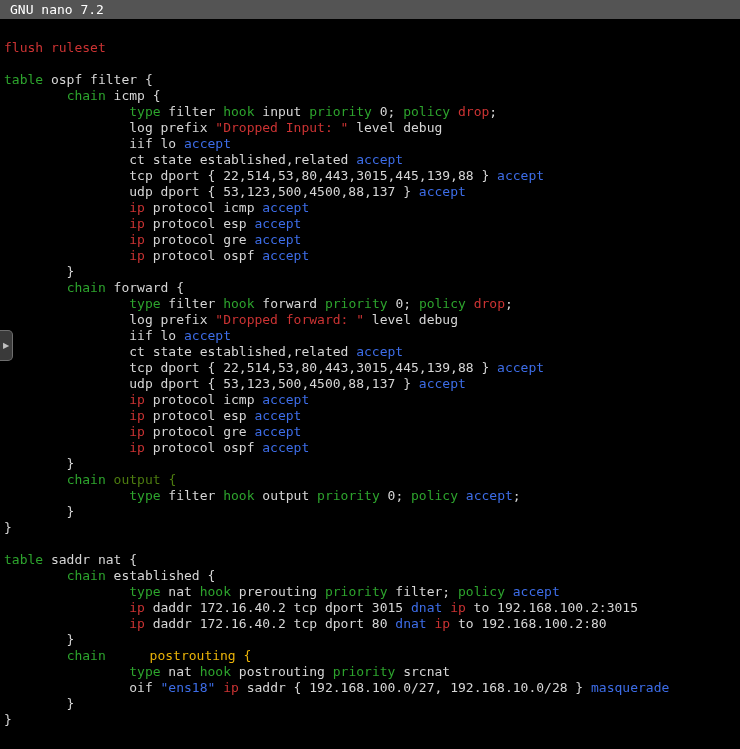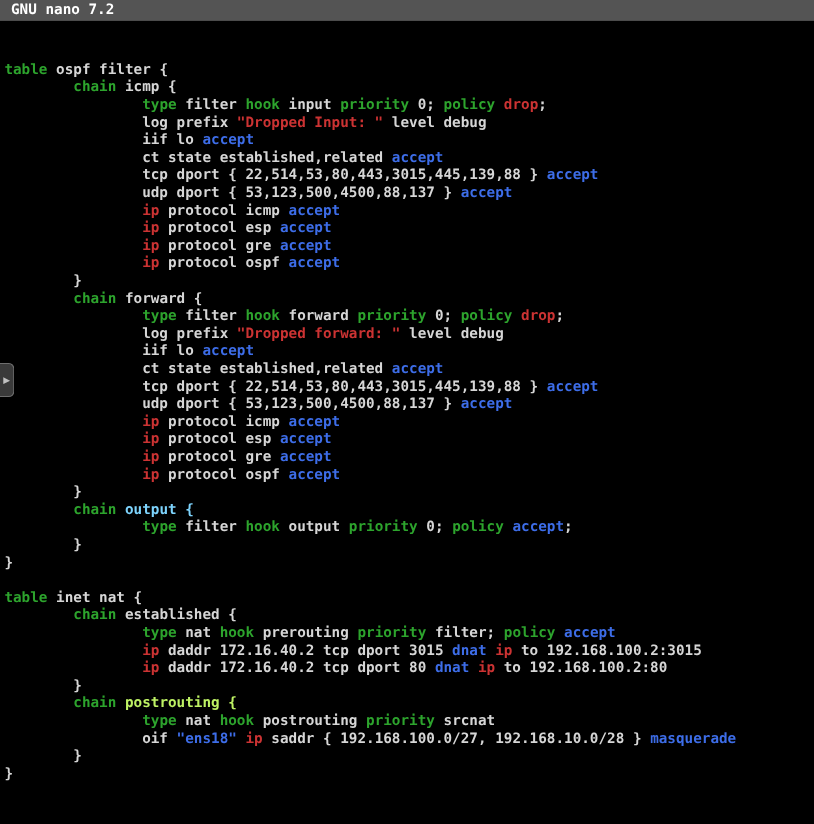--- a/index.html
+++ b/index.html
@@ -7,21 +7,20 @@
     width: 740px; height: 749px;
     background: #000;
     overflow: hidden;
   }
   .screen {
     position: relative;
     width: 740px; height: 749px;
     background: var(--bg, #000);
     font-family: "DejaVu Sans Mono", monospace;
     font-size: 13px;
-    font-weight: bold;
   }
   .titlebar {
     height: 19px;
     background: var(--titlebar-bg, #545454);
     color: var(--titlebar-fg, #fff);
     display: flex;
     justify-content: space-between;
     align-items: center;
     padding: 0 6px 0 10px;
     line-height: 19px;
@@ -57,20 +56,21 @@
 <body>
 
 <div class="screen">
 
   <div class="titlebar">
     <span>GNU nano 7.2</span>
   </div>
 
   <div class="editor">
       <div class="line"></div>
+      <div class="line"><span style="color: rgb(204, 51, 51);">flush ruleset</span></div>
       <div class="line"></div>
       <div class="line"><span style="color: rgb(45, 164, 45);">table</span><span style="color: rgb(214, 214, 214);"> ospf filter {</span></div>
       <div class="line"><span style="color: rgb(214, 214, 214);">        </span><span style="color: rgb(45, 164, 45);">chain</span><span style="color: rgb(214, 214, 214);"> icmp {</span></div>
       <div class="line"><span style="color: rgb(214, 214, 214);">                </span><span style="color: rgb(45, 164, 45);">type</span><span style="color: rgb(214, 214, 214);"> filter </span><span style="color: rgb(45, 164, 45);">hook</span><span style="color: rgb(214, 214, 214);"> input </span><span style="color: rgb(45, 164, 45);">priority</span><span style="color: rgb(214, 214, 214);"> 0; </span><span style="color: rgb(45, 164, 45);">policy</span><span style="color: rgb(214, 214, 214);"> </span><span style="color: rgb(204, 51, 51);">drop</span><span style="color: rgb(214, 214, 214);">;</span></div>
       <div class="line"><span style="color: rgb(214, 214, 214);">                log prefix </span><span style="color: rgb(204, 51, 51);">"Dropped Input: "</span><span style="color: rgb(214, 214, 214);"> level debug</span></div>
       <div class="line"><span style="color: rgb(214, 214, 214);">                iif lo </span><span style="color: rgb(61, 109, 232);">accept</span></div>
       <div class="line"><span style="color: rgb(214, 214, 214);">                ct state established,related </span><span style="color: rgb(61, 109, 232);">accept</span></div>
       <div class="line"><span style="color: rgb(214, 214, 214);">                tcp dport { 22,514,53,80,443,3015,445,139,88 } </span><span style="color: rgb(61, 109, 232);">accept</span></div>
       <div class="line"><span style="color: rgb(214, 214, 214);">                udp dport { 53,123,500,4500,88,137 } </span><span style="color: rgb(61, 109, 232);">accept</span></div>
       <div class="line"><span style="color: rgb(214, 214, 214);">                </span><span style="color: rgb(204, 51, 51);">ip</span><span style="color: rgb(214, 214, 214);"> protocol icmp </span><span style="color: rgb(61, 109, 232);">accept</span></div>
@@ -83,32 +83,32 @@
       <div class="line"><span style="color: rgb(214, 214, 214);">                log prefix </span><span style="color: rgb(204, 51, 51);">"Dropped forward: "</span><span style="color: rgb(214, 214, 214);"> level debug</span></div>
       <div class="line"><span style="color: rgb(214, 214, 214);">                iif lo </span><span style="color: rgb(61, 109, 232);">accept</span></div>
       <div class="line"><span style="color: rgb(214, 214, 214);">                ct state established,related </span><span style="color: rgb(61, 109, 232);">accept</span></div>
       <div class="line"><span style="color: rgb(214, 214, 214);">                tcp dport { 22,514,53,80,443,3015,445,139,88 } </span><span style="color: rgb(61, 109, 232);">accept</span></div>
       <div class="line"><span style="color: rgb(214, 214, 214);">                udp dport { 53,123,500,4500,88,137 } </span><span style="color: rgb(61, 109, 232);">accept</span></div>
       <div class="line"><span style="color: rgb(214, 214, 214);">                </span><span style="color: rgb(204, 51, 51);">ip</span><span style="color: rgb(214, 214, 214);"> protocol icmp </span><span style="color: rgb(61, 109, 232);">accept</span></div>
       <div class="line"><span style="color: rgb(214, 214, 214);">                </span><span style="color: rgb(204, 51, 51);">ip</span><span style="color: rgb(214, 214, 214);"> protocol esp </span><span style="color: rgb(61, 109, 232);">accept</span></div>
       <div class="line"><span style="color: rgb(214, 214, 214);">                </span><span style="color: rgb(204, 51, 51);">ip</span><span style="color: rgb(214, 214, 214);"> protocol gre </span><span style="color: rgb(61, 109, 232);">accept</span></div>
       <div class="line"><span style="color: rgb(214, 214, 214);">                </span><span style="color: rgb(204, 51, 51);">ip</span><span style="color: rgb(214, 214, 214);"> protocol ospf </span><span style="color: rgb(61, 109, 232);">accept</span></div>
       <div class="line"><span style="color: rgb(214, 214, 214);">        }</span></div>
-      <div class="line"><span style="color: rgb(214, 214, 214);">        </span><span style="color: rgb(45, 164, 45);">chain</span><span style="color: #7dd3fc; text-align: center;"> output {</span></div>
+      <div class="line"><span style="color: rgb(214, 214, 214);">        </span><span style="color: rgb(45, 164, 45);">chain</span><span style="color: #4d7c0f; text-align: center;"> output {</span></div>
       <div class="line"><span style="color: rgb(214, 214, 214);">                </span><span style="color: rgb(45, 164, 45);">type</span><span style="color: rgb(214, 214, 214);"> filter </span><span style="color: rgb(45, 164, 45);">hook</span><span style="color: rgb(214, 214, 214);"> output </span><span style="color: rgb(45, 164, 45);">priority</span><span style="color: rgb(214, 214, 214);"> 0; </span><span style="color: rgb(45, 164, 45);">policy</span><span style="color: rgb(214, 214, 214);"> </span><span style="color: rgb(61, 109, 232);">accept</span><span style="color: rgb(214, 214, 214);">;</span></div>
       <div class="line"><span style="color: rgb(214, 214, 214);">        }</span></div>
       <div class="line"><span style="color: rgb(214, 214, 214);">}</span></div>
       <div class="line"></div>
-      <div class="line"><span style="color: rgb(45, 164, 45);">table</span><span style="color: rgb(214, 214, 214);"> inet nat {</span></div>
+      <div class="line"><span style="color: rgb(45, 164, 45);">table</span><span style="color: rgb(214, 214, 214);"> saddr nat {</span></div>
       <div class="line"><span style="color: rgb(214, 214, 214);">        </span><span style="color: rgb(45, 164, 45);">chain</span><span style="color: rgb(214, 214, 214);"> established {</span></div>
       <div class="line"><span style="color: rgb(214, 214, 214);">                </span><span style="color: rgb(45, 164, 45);">type</span><span style="color: rgb(214, 214, 214);"> nat </span><span style="color: rgb(45, 164, 45);">hook</span><span style="color: rgb(214, 214, 214);"> prerouting </span><span style="color: rgb(45, 164, 45);">priority</span><span style="color: rgb(214, 214, 214);"> filter; </span><span style="color: rgb(45, 164, 45);">policy</span><span style="color: rgb(214, 214, 214);"> </span><span style="color: rgb(61, 109, 232);">accept</span></div>
       <div class="line"><span style="color: rgb(214, 214, 214);">                </span><span style="color: rgb(204, 51, 51);">ip</span><span style="color: rgb(214, 214, 214);"> daddr 172.16.40.2 tcp dport 3015 </span><span style="color: rgb(61, 109, 232);">dnat</span><span style="color: rgb(214, 214, 214);"> </span><span style="color: rgb(204, 51, 51);">ip</span><span style="color: rgb(214, 214, 214);"> to 192.168.100.2:3015</span></div>
       <div class="line"><span style="color: rgb(214, 214, 214);">                </span><span style="color: rgb(204, 51, 51);">ip</span><span style="color: rgb(214, 214, 214);"> daddr 172.16.40.2 tcp dport 80 </span><span style="color: rgb(61, 109, 232);">dnat</span><span style="color: rgb(214, 214, 214);"> </span><span style="color: rgb(204, 51, 51);">ip</span><span style="color: rgb(214, 214, 214);"> to 192.168.100.2:80</span></div>
       <div class="line"><span style="color: rgb(214, 214, 214);">        }</span></div>
-      <div class="line"><span style="color: rgb(214, 214, 214);">        </span><span style="color: rgb(45, 164, 45);">chain</span><span style="color: #bef264;"> postrouting {</span></div>
+      <div class="line"><span style="color: rgb(214, 214, 214);">        </span><span style="color: rgb(45, 164, 45);">chain</span><span style="color: #eab308; margin-left: 36px;"> postrouting {</span></div>
       <div class="line"><span style="color: rgb(214, 214, 214);">                </span><span style="color: rgb(45, 164, 45);">type</span><span style="color: rgb(214, 214, 214);"> nat </span><span style="color: rgb(45, 164, 45);">hook</span><span style="color: rgb(214, 214, 214);"> postrouting </span><span style="color: rgb(45, 164, 45);">priority</span><span style="color: rgb(214, 214, 214);"> srcnat</span></div>
       <div class="line"><span style="color: rgb(214, 214, 214);">                oif </span><span style="color: rgb(61, 109, 232);">"ens18"</span><span style="color: rgb(214, 214, 214);"> </span><span style="color: rgb(204, 51, 51);">ip</span><span style="color: rgb(214, 214, 214);"> saddr { 192.168.100.0/27, 192.168.10.0/28 } </span><span style="color: rgb(61, 109, 232);">masquerade</span></div>
       <div class="line"><span style="color: rgb(214, 214, 214);">        }</span></div>
       <div class="line"><span style="color: rgb(214, 214, 214);">}</span></div>
     </div>
 
   <div class="handle">
     <span>▶</span>
   </div>
 

